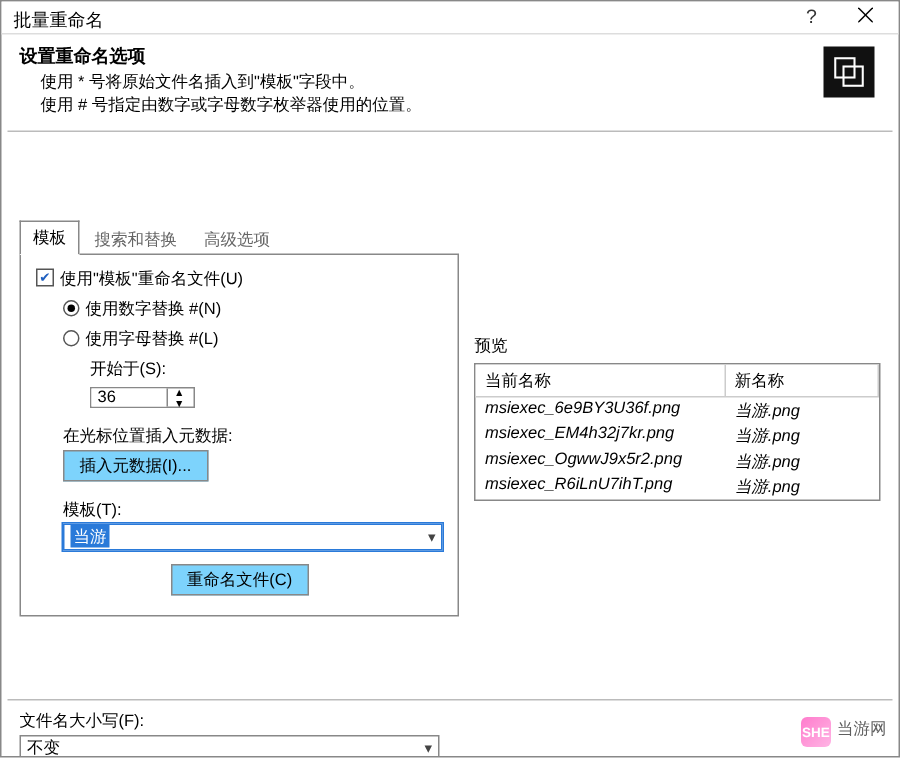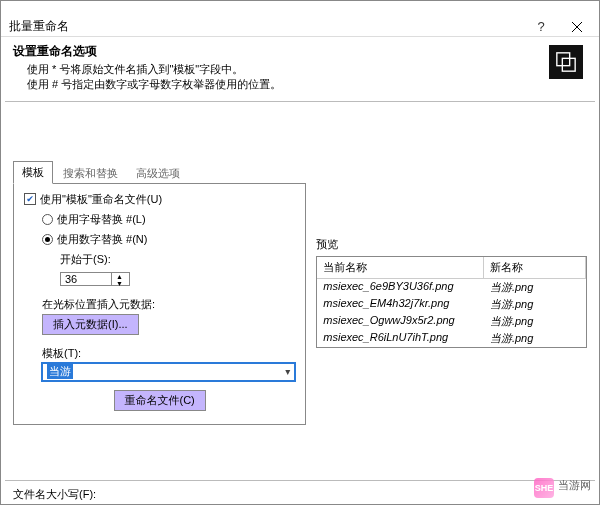--- a/index.html
+++ b/index.html
@@ -11,22 +11,22 @@
     color: #000;
     width: 600px;
     height: 505px;
     overflow: hidden;
     position: relative;
     border: 1px solid #888;
   }
   
   .titlebar {
     display: flex;
-    align-items: center;
-    height: 36px;
+    align-items: flex-end;
+    height: 22px;
     padding: 16px 4px 0 8px;
     font-size: 12px;
     border-bottom: 1px solid #ddd;
     background: #fff;
   }
   .titlebar .title { flex: 1; }
   .titlebar .winbtn {
     width: 36px;
     height: 24px;
     display: flex;
@@ -110,21 +110,21 @@
     border:1px solid #888; height: 14px; width: 70px;
   }
   .spinner input {
     border:0; width: 50px; padding: 0 4px; font-size: 11px; outline:none;
   }
   .spinner .spinbtns { display:flex; flex-direction:column; border-left:1px solid #888; width:16px; }
   .spinner .sp { flex:1; display:flex; align-items:center; justify-content:center; font-size:7px; line-height:1; }
 
   .smallbtn {
     border:1px solid #888;
-    background:#c4b5fd;
+    background:#7dd3fc;
     padding: 2px 10px;
     font-size: 11px;
     display:inline-block;
   }
   .txt-input, .combo {
     border:1px solid #888; height:18px; width: 100%;
     display:flex; align-items:center; padding:0 4px; font-size:11px;
     background:#fff;
   }
   .combo { justify-content: space-between; }
@@ -220,26 +220,26 @@
       <div class="tab">搜索和替换</div>
       <div class="tab">高级选项</div>
     </div>
     <div class="panel">
       <div class="panel-inner">
         <div class="row">
           <span class="checkbox checked"></span>
           <span>使用"模板"重命名文件(U)</span>
         </div>
         <div class="row indent1">
+          <span class="radio-outer checked"></span>
+          <span>使用数字替换 #(N)</span>
+        </div>
+        <div class="row indent1">
           <span class="radio-outer"></span>
           <span>使用字母替换 #(L)</span>
-        </div>
-        <div class="row indent1">
-          <span class="radio-outer checked"></span>
-          <span>使用数字替换 #(N)</span>
         </div>
         <div class="row indent2">
           <span>开始于(S):</span>
         </div>
         <div class="row indent2">
           <div class="spinner">
             <input type="text" value="36" style="">
             <div class="spinbtns">
               <div class="sp">▲</div>
               <div class="sp">▼</div>

